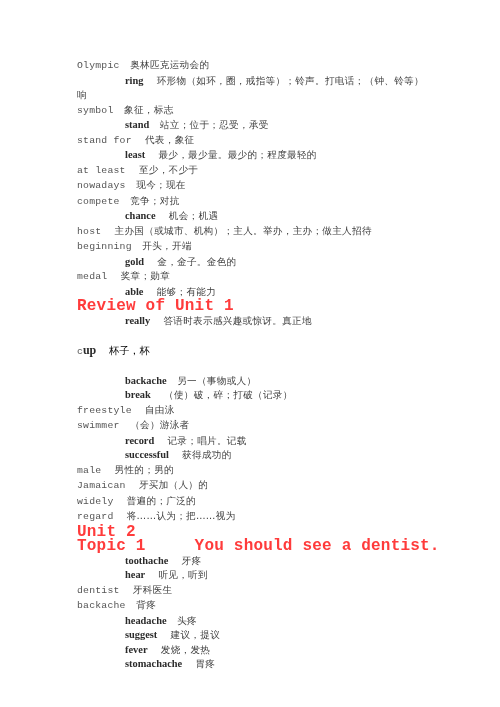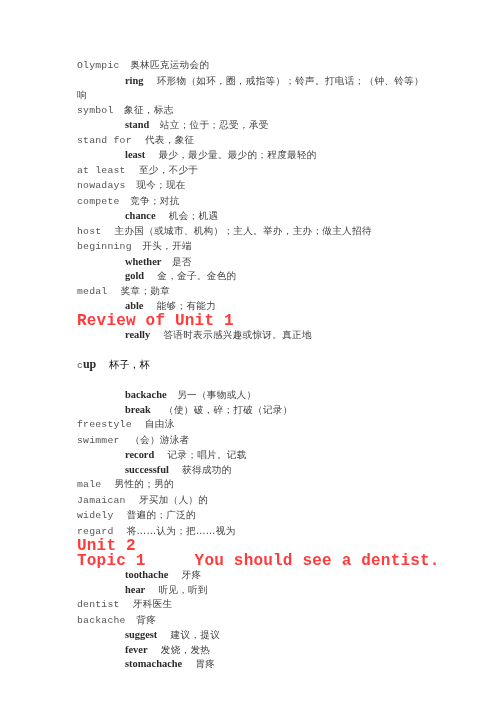--- a/index.html
+++ b/index.html
@@ -105,21 +105,20 @@
       <span class="vline"><span class="term">symbol</span><span class="gap">    </span><span class="def">象征，标志</span></span>
       <span class="vline bold"><span class="term">stand</span><span class="gap">    </span><span class="def">站立；位于；忍受，承受</span></span>
       <span class="vline"><span class="term">stand for</span><span class="gap">     </span><span class="def">代表，象征</span></span>
       <span class="vline bold"><span class="term">least</span><span class="gap">     </span><span class="def">最少，最少量。最少的；程度最轻的</span></span>
       <span class="vline"><span class="term">at least</span><span class="gap">     </span><span class="def">至少，不少于</span></span>
       <span class="vline"><span class="term">nowadays</span><span class="gap">    </span><span class="def">现今；现在</span></span>
       <span class="vline"><span class="term">compete</span><span class="gap">    </span><span class="def">竞争；对抗</span></span>
       <span class="vline bold"><span class="term">chance</span><span class="gap">     </span><span class="def">机会；机遇</span></span>
       <span class="vline"><span class="term">host</span><span class="gap">     </span><span class="def">主办国（或城市、机构）；主人。举办，主办；做主人招待</span></span>
       <span class="vline"><span class="term">beginning</span><span class="gap">    </span><span class="def">开头，开端</span></span>
-      <span class="vline bold"><span class="term">whether</span><span class="gap">    </span><span class="def">是否</span></span>
       <span class="vline bold"><span class="term">gold</span><span class="gap">     </span><span class="def">金，金子。金色的</span></span>
       <span class="vline"><span class="term">medal</span><span class="gap">     </span><span class="def">奖章；勋章</span></span>
       <span class="vline bold"><span class="term">able</span><span class="gap">     </span><span class="def">能够；有能力</span></span>
       <span class="heading" style="color: rgb(255, 59, 59);">Review of Unit 1</span>
       <span class="vline bold"><span class="term">really</span><span class="gap">     </span><span class="def">答语时表示感兴趣或惊讶。真正地</span></span>
       <span class="spacer-line">&nbsp;</span>
       <span class="cup-line"><span class="cup-c">c</span><span class="cup-up">up</span><span class="gap">     </span><span class="def">杯子，杯</span></span>
       <span class="spacer-line">&nbsp;</span>
       <span class="vline bold"><span class="term">backache</span><span class="gap">    </span><span class="def">另一（事物或人）</span></span>
       <span class="vline bold"><span class="term">break</span><span class="gap">     </span><span class="def">（使）破，碎；打破（记录）</span></span>
@@ -130,17 +129,18 @@
       <span class="vline"><span class="term">male</span><span class="gap">     </span><span class="def">男性的；男的</span></span>
       <span class="vline"><span class="term">Jamaican</span><span class="gap">     </span><span class="def">牙买加（人）的</span></span>
       <span class="vline"><span class="term">widely</span><span class="gap">     </span><span class="def">普遍的；广泛的</span></span>
       <span class="vline"><span class="term">regard</span><span class="gap">     </span><span class="def">将……认为；把……视为</span></span>
       <span class="heading" style="color: rgb(255, 59, 59);">Unit 2</span>
       <span class="heading" style="color: rgb(255, 59, 59);">Topic 1     You should see a dentist.</span>
       <span class="vline bold"><span class="term">toothache</span><span class="gap">     </span><span class="def">牙疼</span></span>
       <span class="vline bold"><span class="term">hear</span><span class="gap">     </span><span class="def">听见，听到</span></span>
       <span class="vline"><span class="term">dentist</span><span class="gap">     </span><span class="def">牙科医生</span></span>
       <span class="vline"><span class="term">backache</span><span class="gap">    </span><span class="def">背疼</span></span>
+      <span class="vline bold"><span class="term">headache</span><span class="gap">    </span><span class="def">头疼</span></span>
       <span class="vline bold"><span class="term">suggest</span><span class="gap">     </span><span class="def">建议，提议</span></span>
       <span class="vline bold"><span class="term">fever</span><span class="gap">     </span><span class="def">发烧，发热</span></span>
       <span class="vline bold"><span class="term">stomachache</span><span class="gap">     </span><span class="def">胃疼</span></span>
     </div>
 </div>
 
 </body></html>

